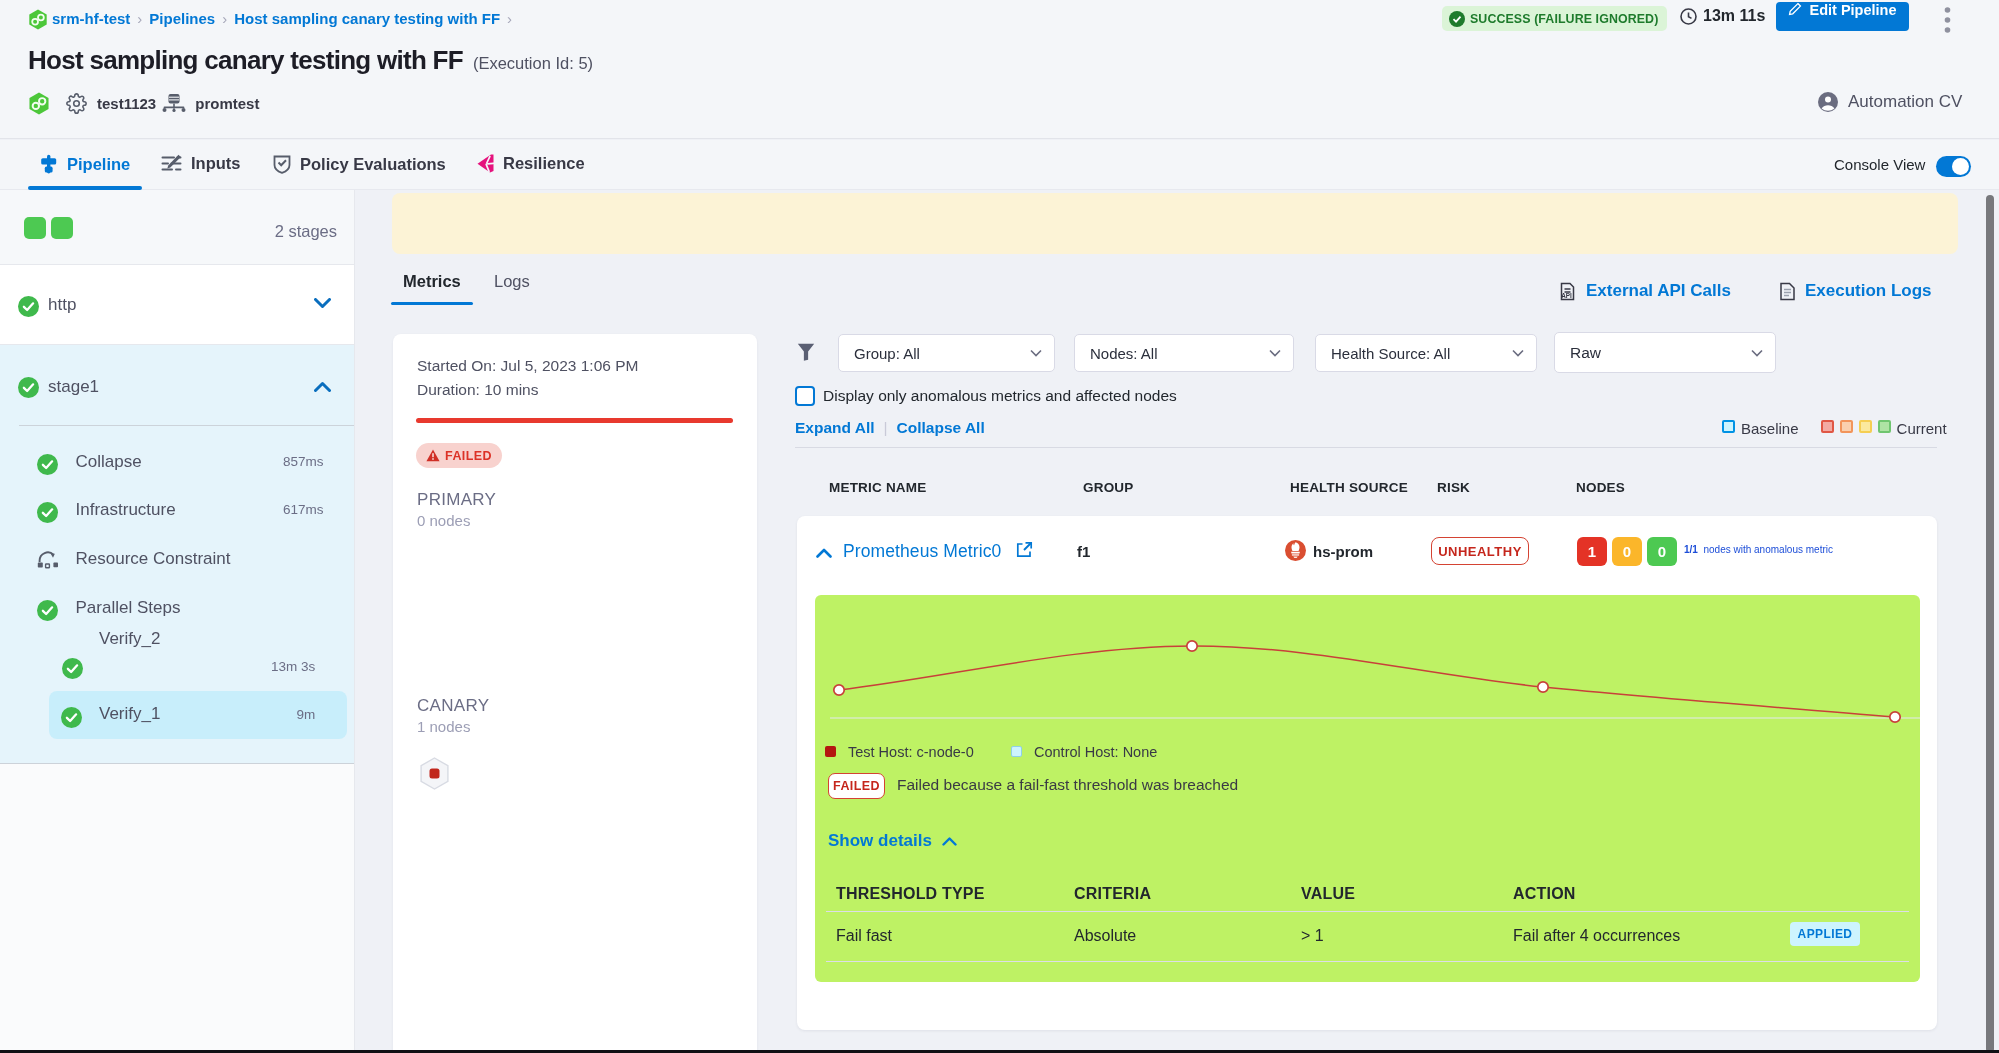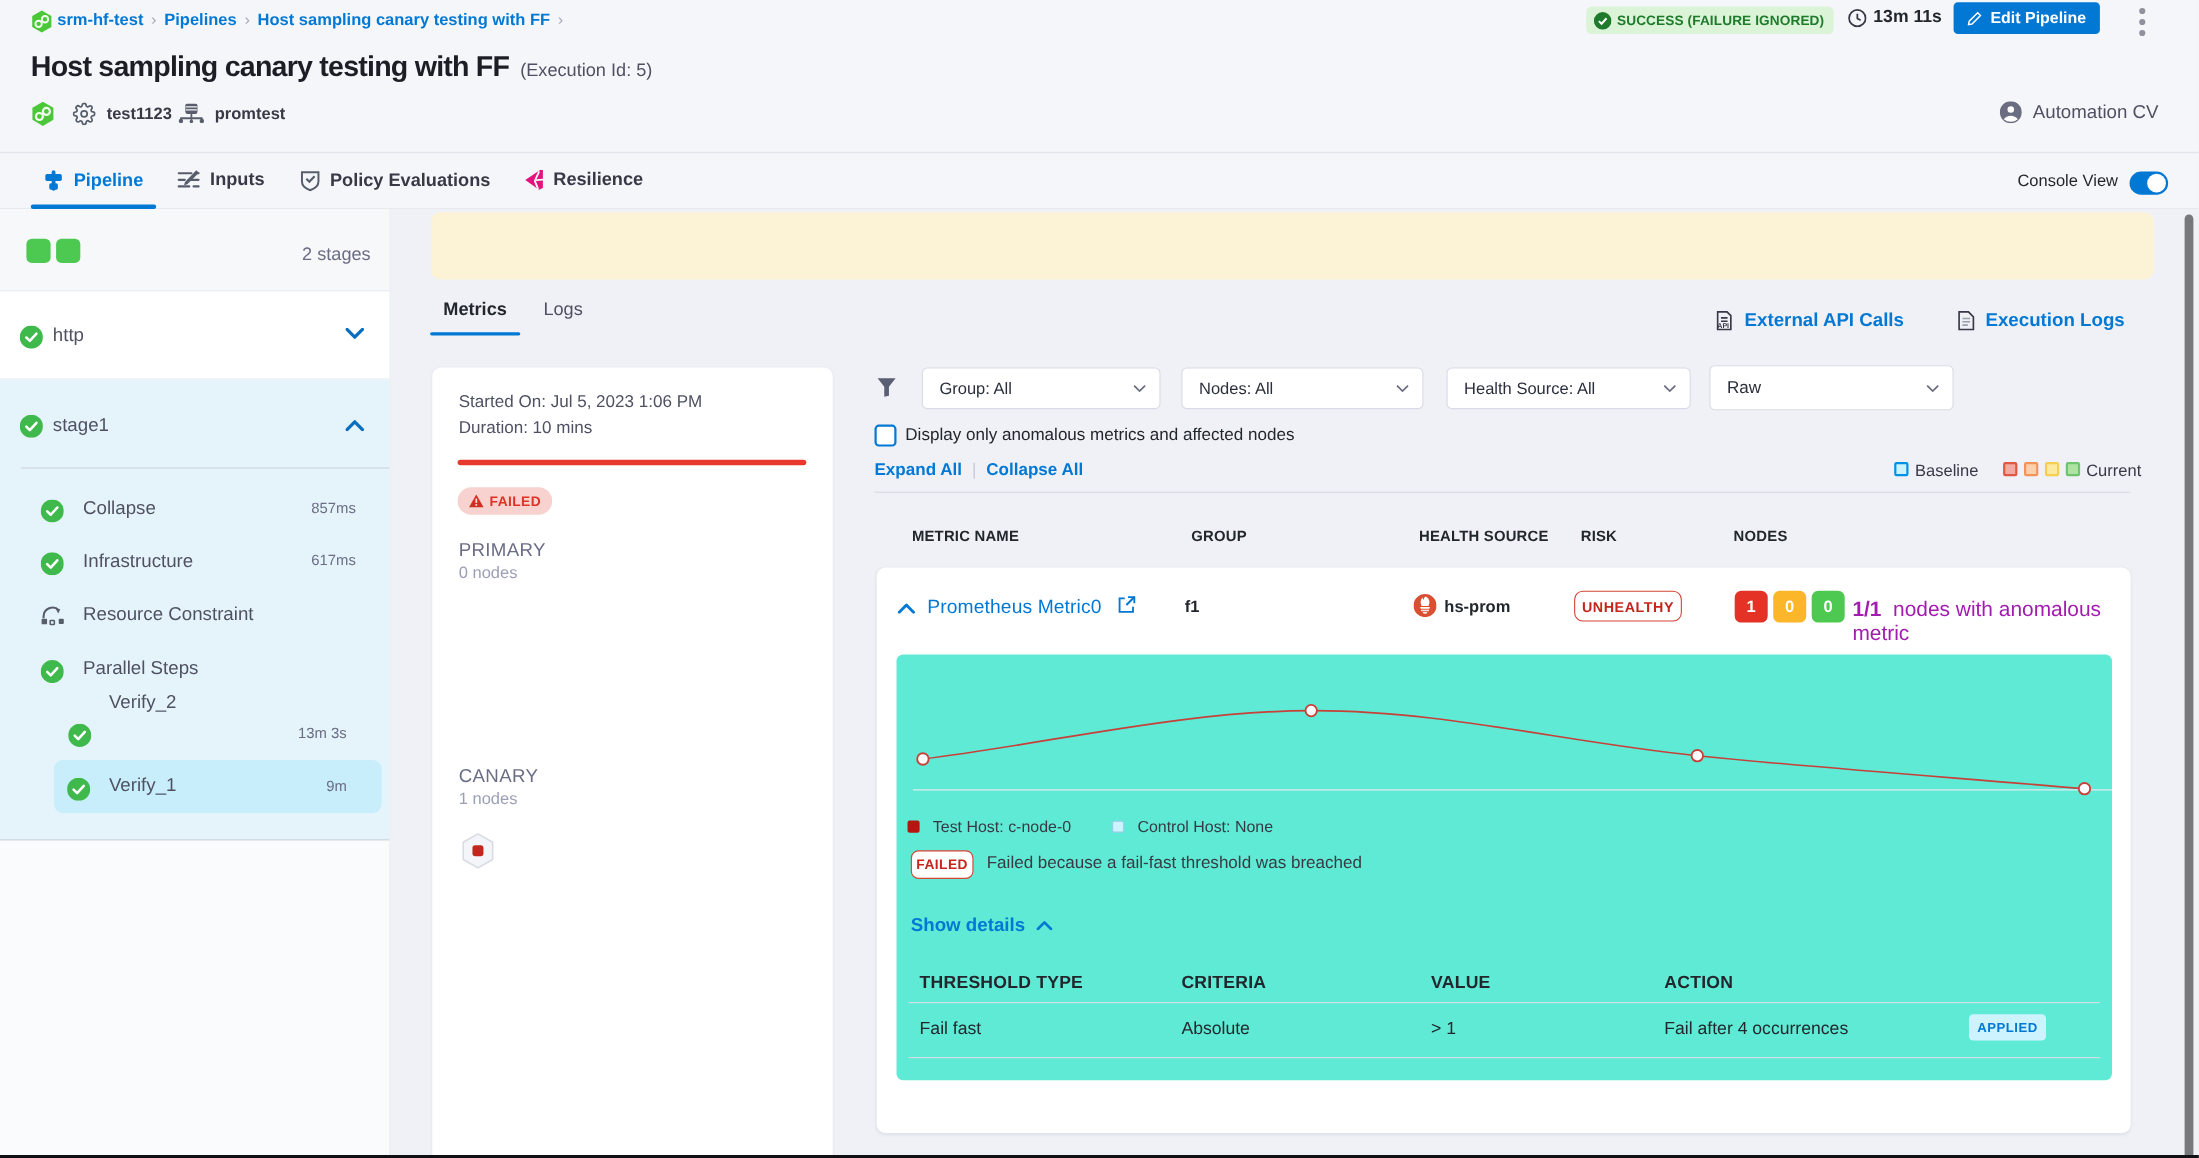--- a/index.html
+++ b/index.html
@@ -13,21 +13,21 @@
 #crumbs .sep { color:#a6a7b9; font-weight:400; padding:0 7px; }
 #title { left:28px; top:45px; font-size:26px; font-weight:700; color:#1d1d26; letter-spacing:-0.72px; }
 #title .exec { font-size:16.5px; font-weight:400; color:#4f5162; letter-spacing:0; margin-left:10px; }
 #meta { left:28px; top:92px; height:22px; display:flex; align-items:center; }
 #meta .t { font-size:15px; font-weight:700; color:#383946; }
 
 .pill-success { left:1442px; top:6px; height:25px; background:#dbf4d7; border-radius:5px; display:flex; align-items:center; padding:0 9px 0 7px; }
 .pill-success span { color:#1e7b2c; font-size:12.4px; font-weight:700; letter-spacing:0.1px; margin-left:5px; }
 #duration-top { left:1680px; top:7px; display:flex; align-items:center; }
 #duration-top span { font-size:16px; font-weight:700; color:#22272d; margin-left:6px; }
-#btn-edit { left:1776px; top:2px; width:133px; height:29px; background:#0278d5; border-radius:4px; display:flex; align-items:center; justify-content:center; color:#fff; font-size:14.5px; font-weight:600; }
+#btn-edit { left:1776px; top:2px; width:133px; height:29px; background:#0278d5; border-radius:4px; display:flex; align-items:flex-start; justify-content:center; color:#fff; font-size:14.5px; font-weight:600; }
 #btn-edit svg { margin-right:7px; }
 #kebab { left:1944px; top:7px; }
 #user { left:1818px; top:92px; display:flex; align-items:center; }
 #user span { font-size:17px; color:#4f5162; margin-left:10px; }
 
 
 #tabbar { left:0; top:140px; width:1999px; height:50px; background:#f4f6f9; border-bottom:1px solid #e7e9ef; }
 .tab { position:absolute; top:154px; display:flex; align-items:center; font-size:16.5px; font-weight:600; color:#383946; }
 .tab svg { margin-right:9px; }
 #tab-underline { left:28px; top:186px; width:114px; height:3.5px; background:#0278d5; border-radius:2px; }
@@ -81,25 +81,25 @@
 
 .th { position:absolute; top:480px; font-size:13.5px; font-weight:700; color:#22272d; letter-spacing:0.2px; }
 
 
 #card { left:797px; top:516px; width:1140px; height:514px; background:#fff; border-radius:8px; box-shadow:0 1px 3px rgba(40,41,61,0.08); }
 #metricname { position:absolute; left:46px; top:25px; font-size:17.5px; color:#0278d5; letter-spacing:0.1px; }
 #f1 { position:absolute; left:280px; top:27px; font-size:15px; font-weight:600; color:#22272d; }
 #hsprom { position:absolute; left:516px; top:27px; font-size:15px; font-weight:600; color:#22272d; }
 #unhealthy { position:absolute; left:634px; top:21px; width:98px; height:28px; border:1.5px solid #d44333; border-radius:8px; display:flex; align-items:center; justify-content:center; color:#c5261c; font-size:13px; font-weight:700; letter-spacing:0.5px; }
 .nbadge { position:absolute; top:21px; width:30px; height:29px; border-radius:6px; color:#fff; font-size:15px; font-weight:700; display:flex; align-items:center; justify-content:center; }
-#ncaption { position:absolute; left:887px; top:28px; font-size:19px; color:#a21caf; }
+#ncaption { position:absolute; left:887px; top:28px; font-size:10px; color:#1d4ed8; }
 #ncaption b { font-weight:700; }
 
 
-#gpanel { position:absolute; left:18px; top:79px; width:1105px; height:387px; background:#5eead4; border-radius:6px;padding-left:28px; }
+#gpanel { position:absolute; left:18px; top:79px; width:1105px; height:387px; background:#bef264; border-radius:6px;padding-left:28px; }
 #failpill2 { position:absolute; left:13px; top:178px; width:57px; height:26px; border:1.8px solid #d44333; border-radius:7px; background:#fff; display:flex; align-items:center; justify-content:center; color:#c5261c; font-size:12.5px; font-weight:700; letter-spacing:0.4px; }
 #failtext { position:absolute; left:82px; top:181px; font-size:15.5px; color:#3a3a44; }
 #showdetails { position:absolute; left:13px; top:236px; font-size:17px; font-weight:600; color:#0278d5; display:flex; align-items:center; }
 .th2 { position:absolute; top:290px; font-size:16px; font-weight:700; color:#22272d; letter-spacing:0.2px; }
 .td2 { position:absolute; top:332px; font-size:16px; color:#22272d; }
 #pdiv1 { position:absolute; left:11px; top:316px; width:1083px; height:1px; background:#dcdee7; }
 #pdiv2 { position:absolute; left:11px; top:366px; width:1083px; height:1px; background:#dcdee7; }
 #applied { position:absolute; left:975px; top:327px; width:70px; height:24px; background:#cdf4fe; border-radius:4px; display:flex; align-items:center; justify-content:center; color:#0278d5; font-size:12px; font-weight:700; letter-spacing:0.4px; }
 
 

